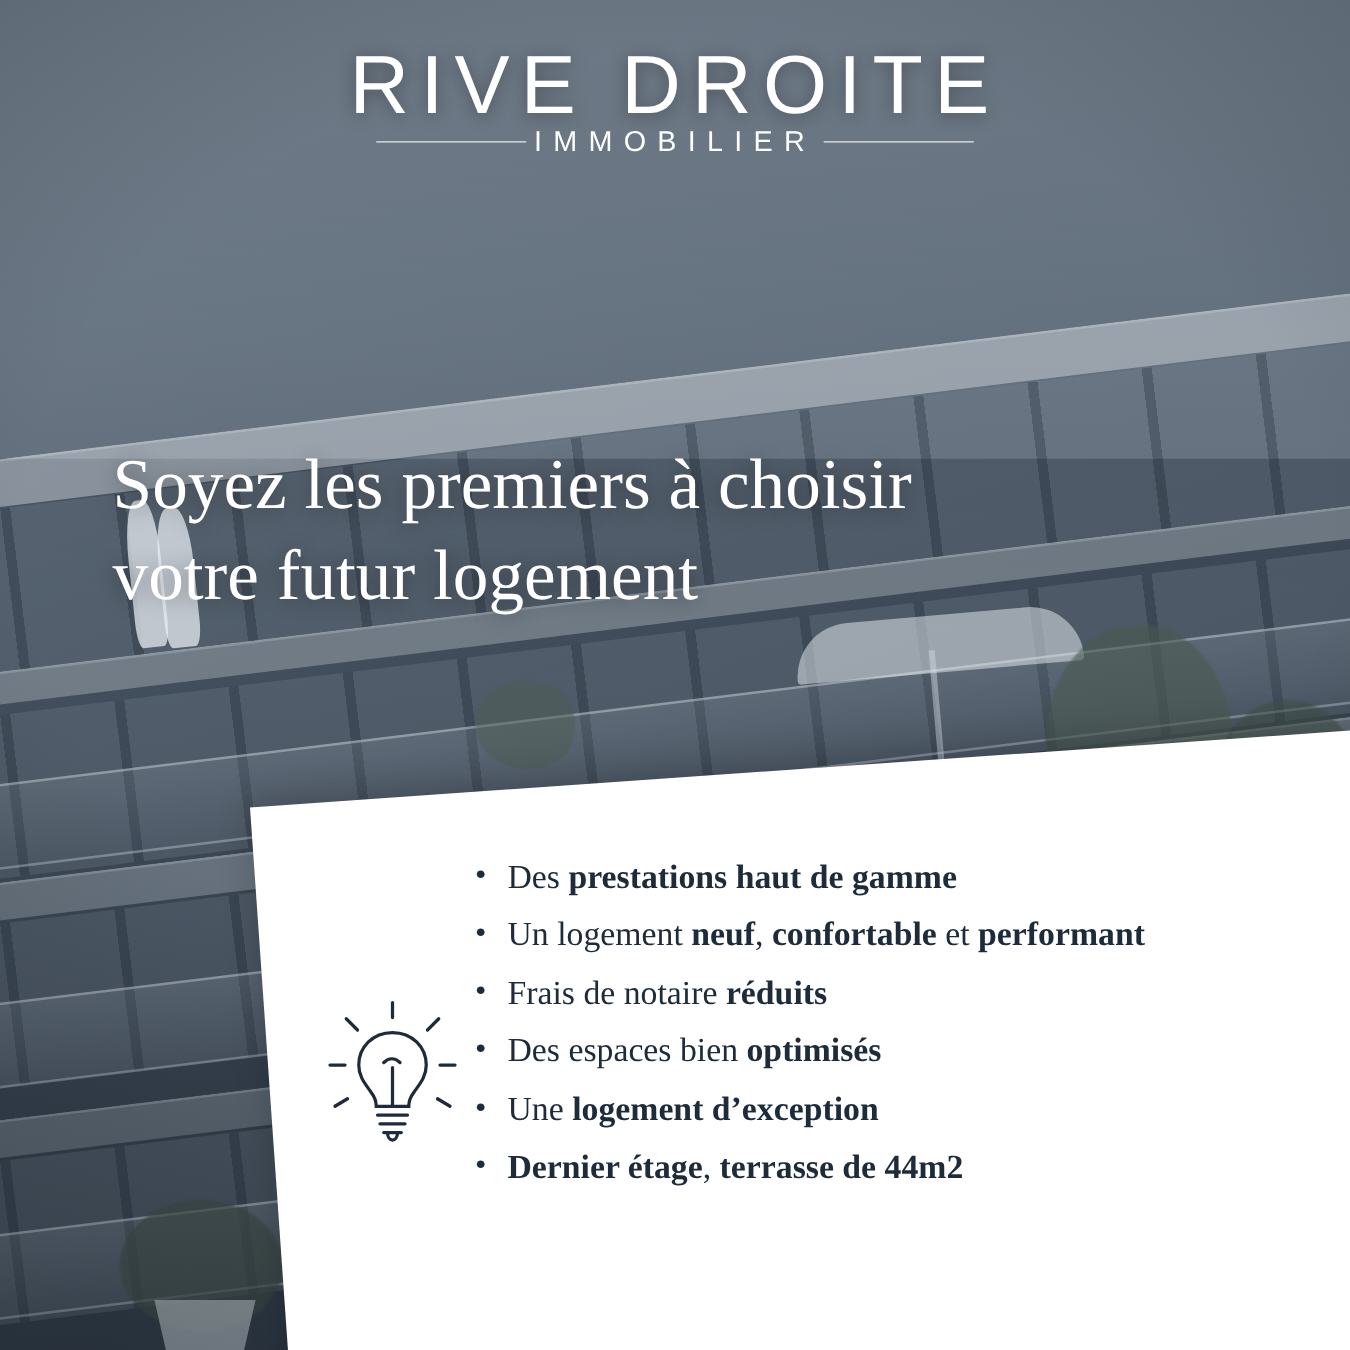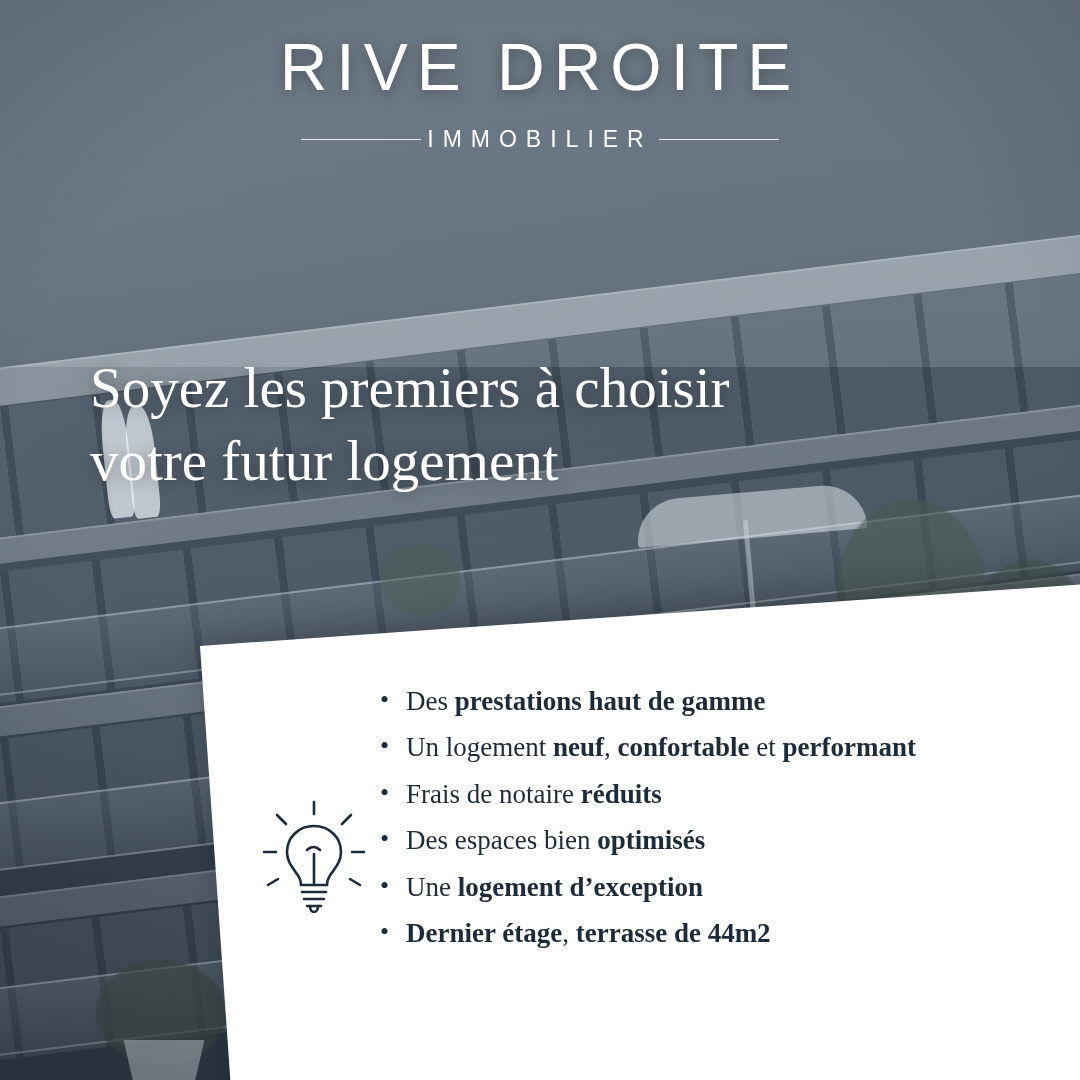--- a/index.html
+++ b/index.html
@@ -116,21 +116,20 @@
     letter-spacing: 9px;
     font-weight: 400;
     line-height: 1;
     text-shadow: 0 2px 14px rgba(0,0,0,.35);
   }
   .logo-sub-wrap {
     display: flex;
     align-items: center;
     justify-content: center;
     gap: 6px;
-    margin-top: 26px;
   }
   .logo-rule {
     width: 120px; height: 1px; background: rgba(255,255,255,.85);
   }
   .logo-sub {
     font-family: "Liberation Sans", sans-serif;
     font-size: 23px;
     letter-spacing: 9px;
     font-weight: 400;
   }

